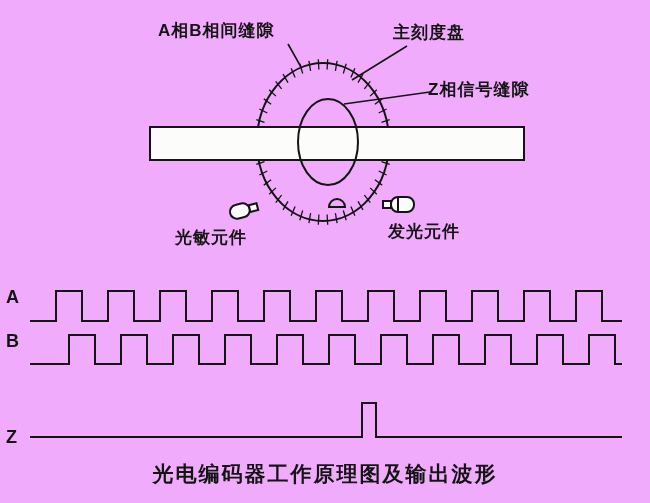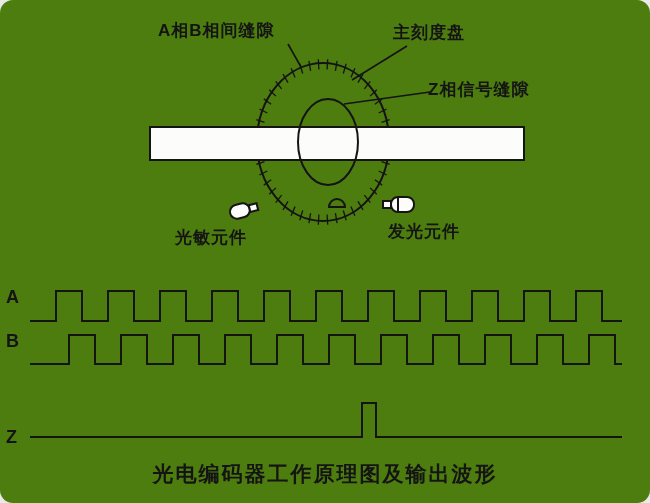--- a/index.html
+++ b/index.html
@@ -1,20 +1,19 @@
 <!DOCTYPE html>
 <html><head>
 <meta charset="utf-8">
 <style>
   html,body{margin:0;padding:0;background:#e9e9e6;}
   .page{
     width:650px;height:503px;position:relative;overflow:hidden;
-    background:#4d7c0f;
+    background:#f0abfc;
     font-family:"Liberation Sans",sans-serif;
-    border-radius:13px;
   }
   svg{display:block;}
   svg text{fill:#141414;font-family:"Liberation Sans",sans-serif;}
   .cn{font-size:17px;font-weight:bold;letter-spacing:1px;}
   .chan{font-size:18px;font-weight:bold;}
   .caption{font-size:21px;font-weight:bold;letter-spacing:2px;}
 </style>
 </head>
 <body>
 

